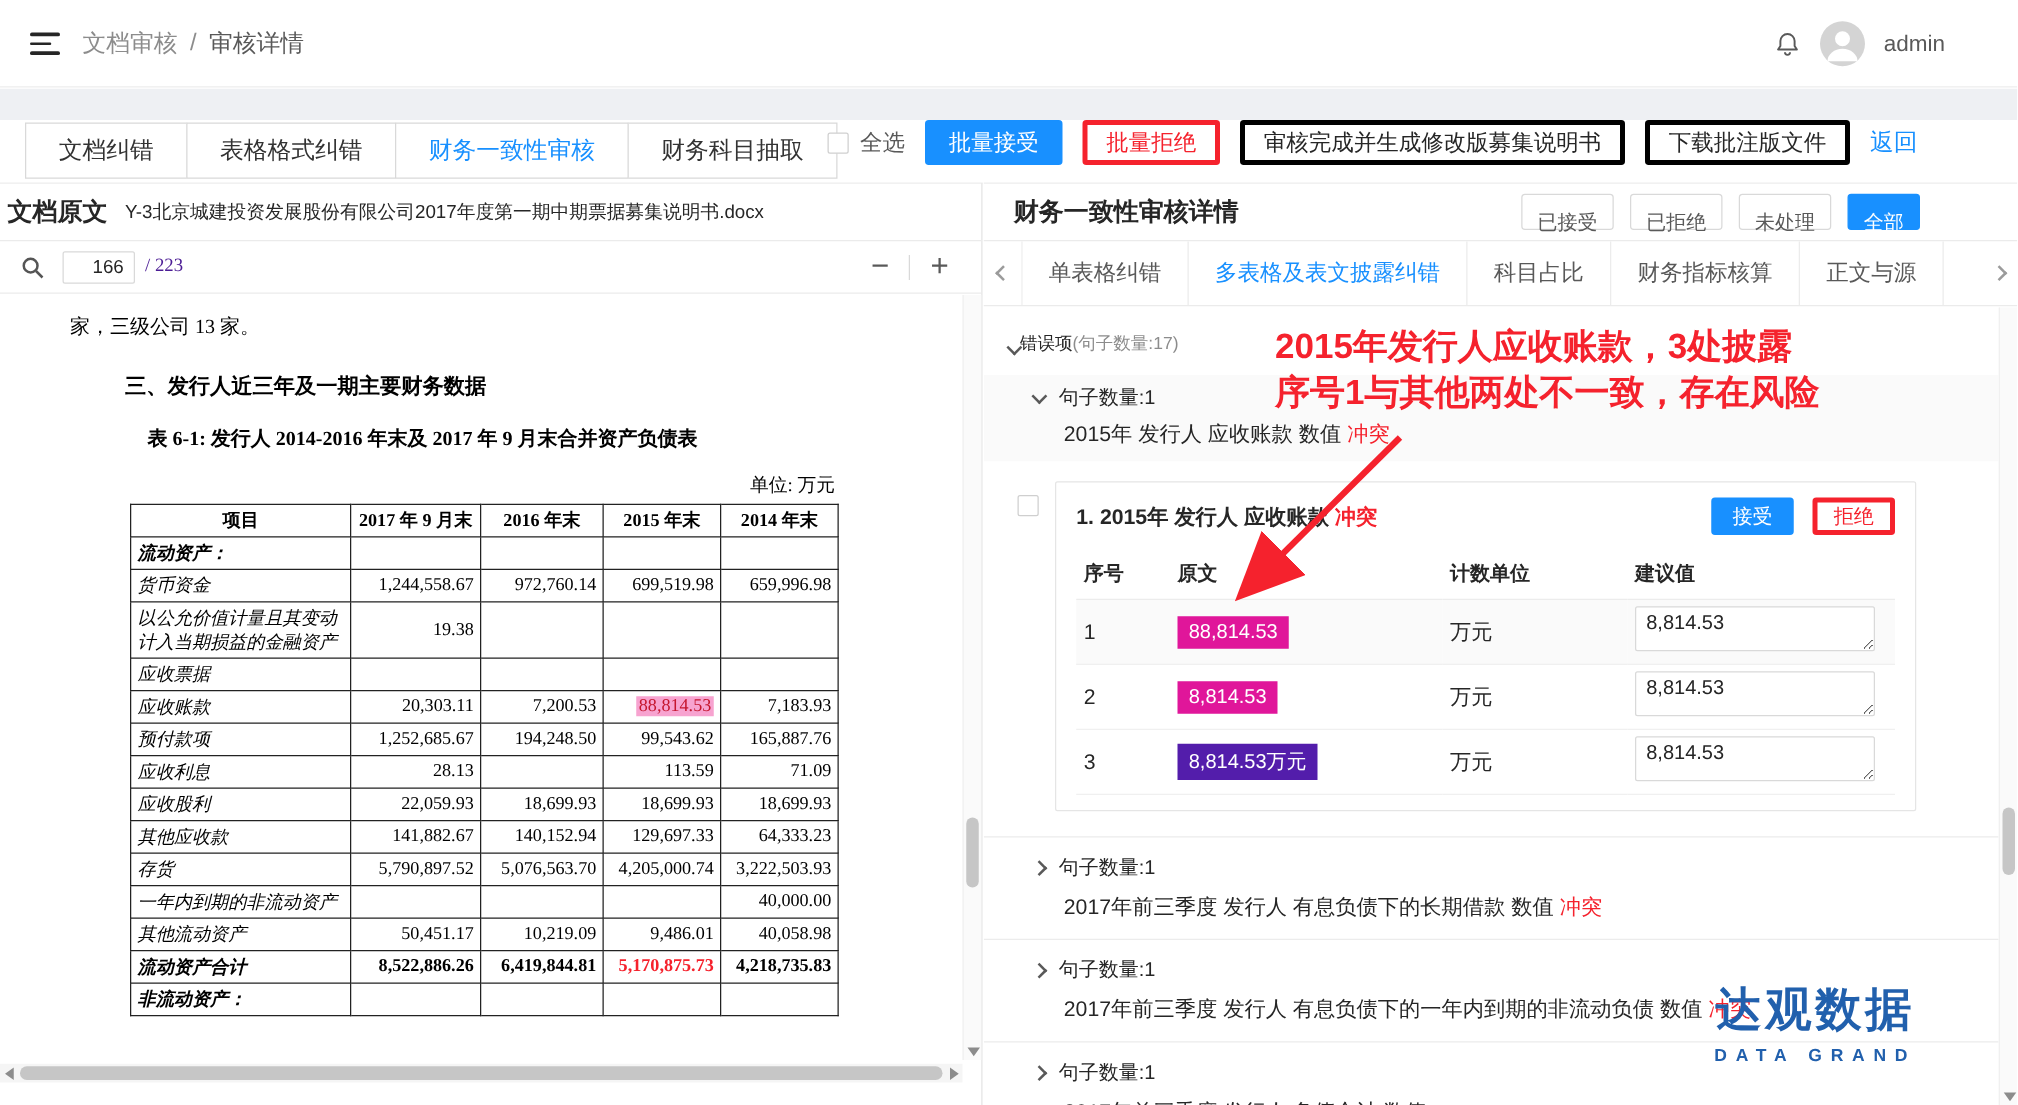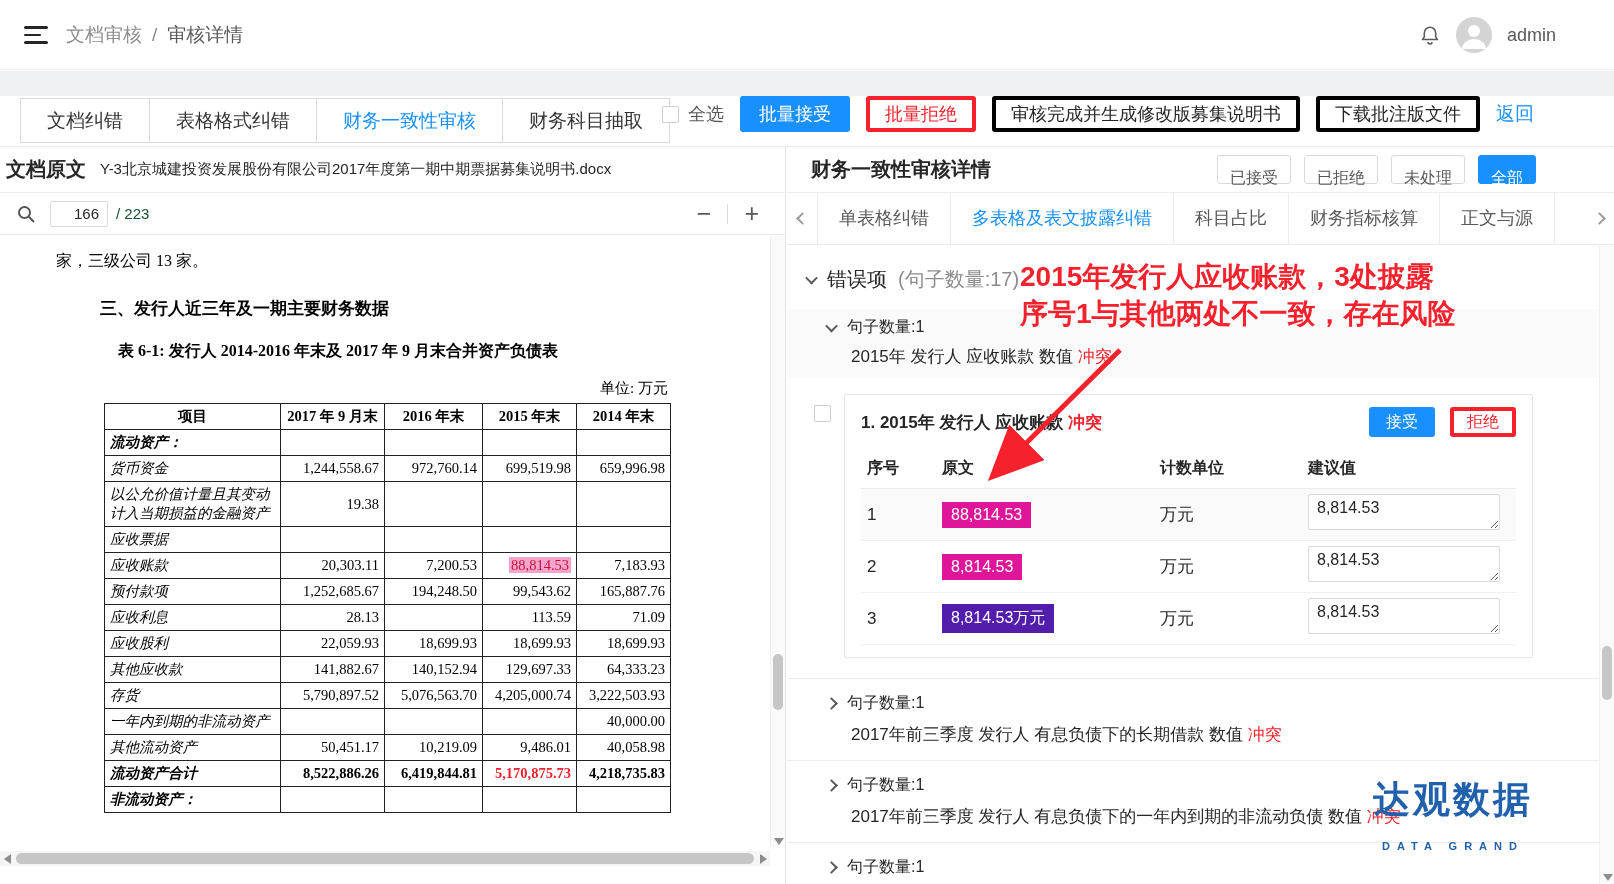--- a/index.html
+++ b/index.html
@@ -45,21 +45,21 @@
   .back-link{color:var(--accent);font-size:19px;text-decoration:none;cursor:pointer;}
 
   
   .doc-panel{position:absolute;top:50px;left:0;width:786px;bottom:0;border-top:1px solid #ededed;border-right:1px solid #e4e4e4;background:#fff;}
   .panel-head{height:46px;display:flex;align-items:center;border-bottom:1px solid #ebebeb;padding-left:6px;}
   .p-title{font-size:20px;font-weight:700;color:#262626;white-space:nowrap;}
   .filename{margin-left:14px;font-size:15px;color:#262626;white-space:nowrap;overflow:hidden;text-overflow:ellipsis;}
   .doc-toolbar{height:42px;display:flex;align-items:center;border-bottom:1px solid #ebebeb;padding:0 16px;}
   .mag{display:flex;margin-right:14px;cursor:pointer;}
   .page-input{width:58px;height:26px;border:1px solid #d9d9d9;border-radius:2px;text-align:right;padding:0 8px;font-size:15px;color:#262626;font-family:inherit;}
-  .page-total{margin-left:8px;color:#14532d;font-size:15px;}
+  .page-total{margin-left:8px;color:#4c1d95;font-size:15px;font-family:Liberation Serif, serif;}
   .zoom-group{margin-left:auto;margin-right:6px;display:flex;align-items:center;gap:12px;}
   .zbtn{background:none;border:none;font-size:25px;color:#595959;line-height:1;padding:0 4px;cursor:pointer;font-family:inherit;}
   .zdiv{width:1px;height:20px;background:#d9d9d9;}
   .doc-body{position:absolute;top:89px;left:0;right:15px;bottom:36px;overflow:hidden;font-family:"Liberation Serif",serif;color:#000;background:#fff;}
   .d-para{margin:15px 0 0 56px;font-size:16px;}
   .d-head{margin:25px 0 0 100px;font-size:17px;font-weight:700;}
   .d-cap{margin:21px 0 0 118px;font-size:16px;font-weight:700;}
   .d-unit{margin:17px 0 5px 0;width:668px;text-align:right;font-size:15px;}
   .d-table{margin-left:104px;border-collapse:collapse;table-layout:fixed;width:566px;font-size:14.5px;}
   .d-table th,.d-table td{border:1px solid #222;padding:3px 5px;height:23px;overflow:hidden;}
@@ -85,21 +85,21 @@
   .filters{margin-left:auto;margin-right:78px;display:flex;gap:13px;}
   .filter-btn{height:29px;padding:12px 12px;font-size:16px;border:1px solid #d9d9d9;border-radius:3px;background:#fff;color:#595959;cursor:pointer;font-family:inherit;white-space:nowrap;}
   .filter-btn.active{background:var(--accent);border-color:var(--accent);color:#fff;}
   .rv-tabs{height:52px;border-bottom:1px solid #ebebeb;display:flex;align-items:center;overflow:hidden;}
   .tab-chev{width:30px;min-width:30px;display:flex;justify-content:center;cursor:pointer;}
   .rv-tab-list{display:flex;flex:1;overflow:hidden;height:52px;}
   .rv-tab{padding:0 21px;line-height:51px;font-size:18px;color:#595959;border-left:1px solid #ececec;white-space:nowrap;cursor:pointer;}
   .rv-tab:last-child{border-right:1px solid #ececec;}
   .rv-tab.active{color:var(--accent);}
   .rv-body{position:absolute;top:99px;left:0;right:15px;bottom:0;overflow:hidden;}
-  .err-head{display:flex;align-items:center;gap:11px;padding:20px 0 6px 20px;font-size:20px;color:#262626;cursor:pointer;}
+  .err-head{display:flex;align-items:flex-end;padding:20px 0 6px 20px;font-size:14px;color:#262626;cursor:pointer;}
   .err-count{color:#8c8c8c;}
   .group{margin-top:10px;background:#fafafa;padding:8px 0 10px 0;cursor:pointer;}
   .g-head{display:flex;align-items:center;gap:11px;padding-left:40px;font-size:16px;color:#262626;}
   .g-desc{padding-left:64px;margin-top:7px;font-size:17px;color:#262626;}
   .card{position:relative;margin:16px 66px 0 57px;border:1px solid #e5e5e5;border-radius:2px;padding:12px 16px 12px;background:#fff;}
   .card-cb{position:absolute;left:-31px;top:10px;}
   .card-top{display:flex;align-items:center;}
   .card-title{font-size:17px;font-weight:700;color:#262626;}
   .card-btns{margin-left:auto;display:flex;gap:15px;}
   .s-table{width:100%;border-collapse:collapse;margin-top:12px;}
@@ -111,21 +111,21 @@
   .chip.purple{background:var(--purple);}
   .sug-area{width:192px;height:36px;font-family:"Liberation Sans",sans-serif;font-size:16px;color:#262626;border:1px solid #d9d9d9;border-radius:2px;padding:4px 8px;resize:both;background:#fff;}
   .collapsed-list{margin-top:20px;}
   .c-group{border-top:1px solid #ececec;padding:14px 0 14px 0;cursor:pointer;}
   .c-head{display:flex;align-items:center;gap:11px;padding-left:40px;font-size:16px;color:#262626;}
   .c-desc{padding-left:64px;margin-top:9px;font-size:17px;color:#262626;}
   .annotation{position:absolute;left:233px;top:12px;font-size:28px;font-weight:700;color:var(--red);line-height:37px;white-space:nowrap;z-index:6;}
   .arrow-svg{position:absolute;left:0;top:0;width:420px;height:280px;z-index:6;pointer-events:none;}
   .logo{position:absolute;right:66px;bottom:32px;text-align:center;color:var(--logo);z-index:2;}
   .logo-cn{font-size:37px;font-weight:700;letter-spacing:3px;}
-  .logo-en{font-size:11px;font-weight:700;letter-spacing:7px;margin-top:15px;}
+  .logo-en{font-size:14px;font-weight:700;letter-spacing:7px;margin-top:3px;}
   .rv-vscroll{position:absolute;right:0;top:99px;bottom:0;width:15px;background:#fafafa;border-left:1px solid #f0f0f0;}
   .vthumb2{position:absolute;top:400px;left:2px;width:10px;height:54px;background:#c6c6c6;border-radius:6px;}
   .varrow2{position:absolute;bottom:3px;left:3px;width:0;height:0;border-left:5px solid transparent;border-right:5px solid transparent;border-top:7px solid #8c8c8c;}
 
   
   .chev{display:inline-block;width:9px;height:9px;border-right:2px solid #595959;border-bottom:2px solid #595959;}
   .chev.down{transform:rotate(45deg) translate(-1px,-1px);}
   .chev.right{transform:rotate(-45deg);}
   .chev.left{transform:rotate(135deg);}
   .chev.gray{border-color:#9b9b9b;}

